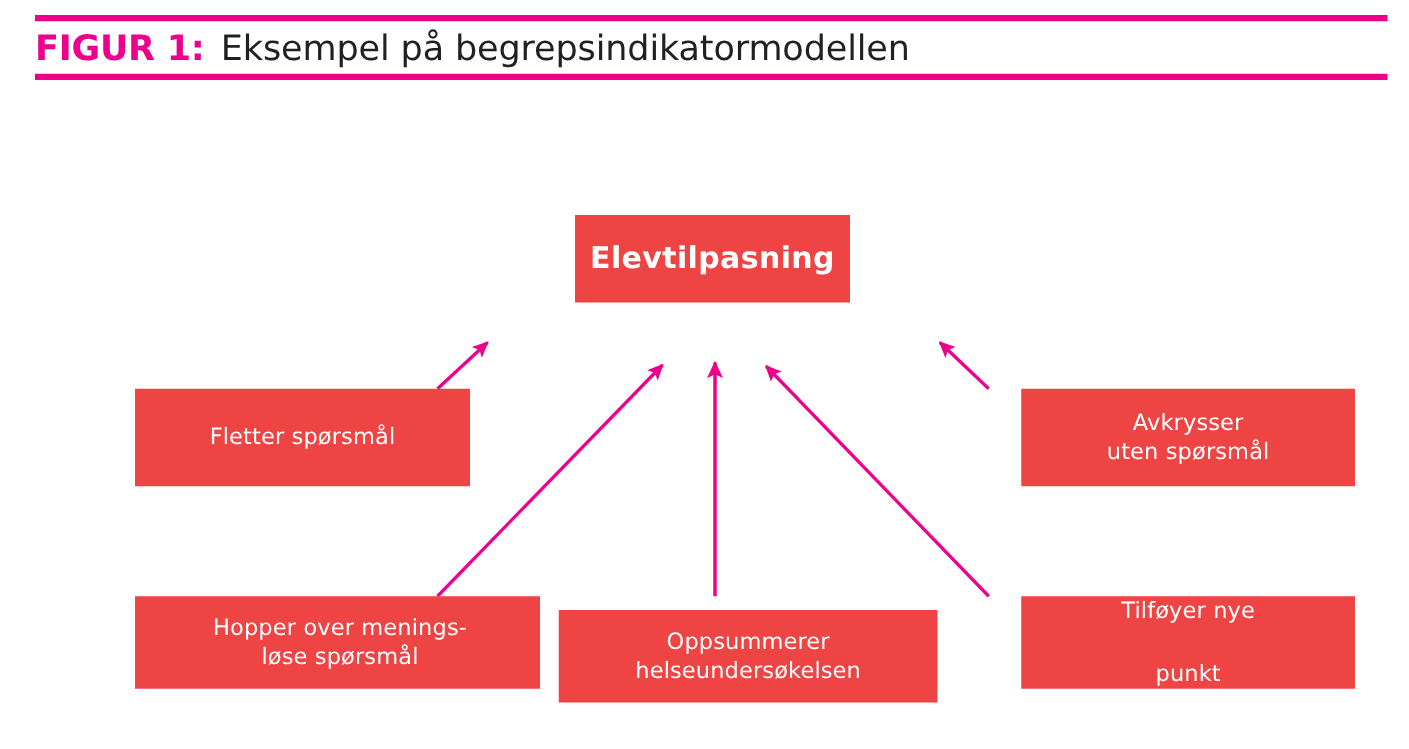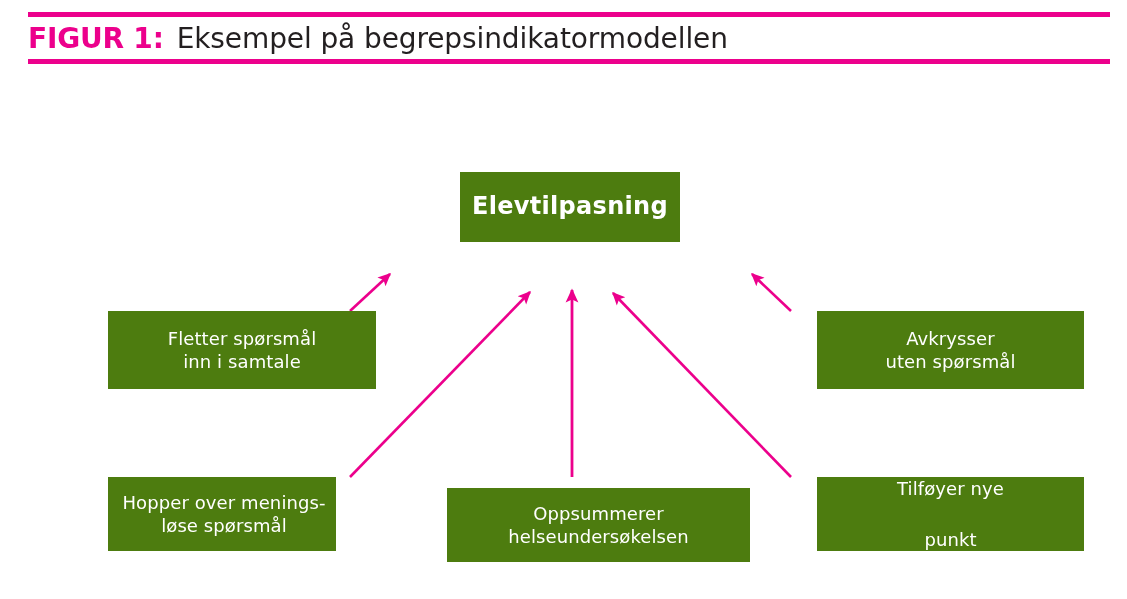--- a/index.html
+++ b/index.html
@@ -68,21 +68,21 @@
   #arrow-layer {
     position: absolute;
     left: 0;
     top: 0;
     width: 1127px;
     height: 599px;
   }
 
   .node {
     position: absolute;
-    background: #4d7c0f;
+    background: #ef4444;
     color: #ffffff;
     display: flex;
     flex-direction: column;
     align-items: center;
     justify-content: center;
     text-align: center;
     line-height: 1.30;
     box-sizing: border-box;
   }
   .node .line { display: block; white-space: pre; }
@@ -99,21 +99,21 @@
 
   .node-indicator {
     font-size: 18px;
     font-weight: normal;
     letter-spacing: 0.1px;
     margin-left: 26px;
   }
 
   #node-fletter   { left: 82px;  top: 311px; width: 268px; height: 78px; }
   #node-avkrysser { left: 791px; top: 311px; width: 267px; height: 78px; }
-  #node-hopper    { left: 82px;  top: 477px; width: 228px; height: 74px;
+  #node-hopper    { left: 82px;  top: 477px; width: 324px; height: 74px;
                     align-items: flex-start; padding-left: 4px; }
   #node-oppsummerer { left: 421px; top: 488px; width: 303px; height: 74px; }
   #node-tilfoyer  { left: 791px; top: 477px; width: 267px; height: 74px; justify-content: space-between; }
 
   #node-hopper .line { width: 100%; text-align: center; }
 </style>
 </head>
 <body>
 
 <div id="figure-header">
@@ -144,21 +144,20 @@
 
     <line x1="791" y1="311" x2="752" y2="274" stroke="#ec008c" stroke-width="2.6" marker-end="url(#head)"></line>
   </svg>
 
   <div class="node" id="node-root">
     <span class="line">Elevtilpasning</span>
   </div>
 
   <div class="node node-indicator" id="node-fletter">
     <span class="line">Fletter spørsmål</span>
-    <span class="line">inn i samtale</span>
   </div>
 
   <div class="node node-indicator" id="node-avkrysser">
     <span class="line">Avkrysser</span>
     <span class="line">uten spørsmål</span>
   </div>
 
   <div class="node node-indicator" id="node-hopper">
     <span class="line">Hopper over menings-</span>
     <span class="line">løse spørsmål</span>

